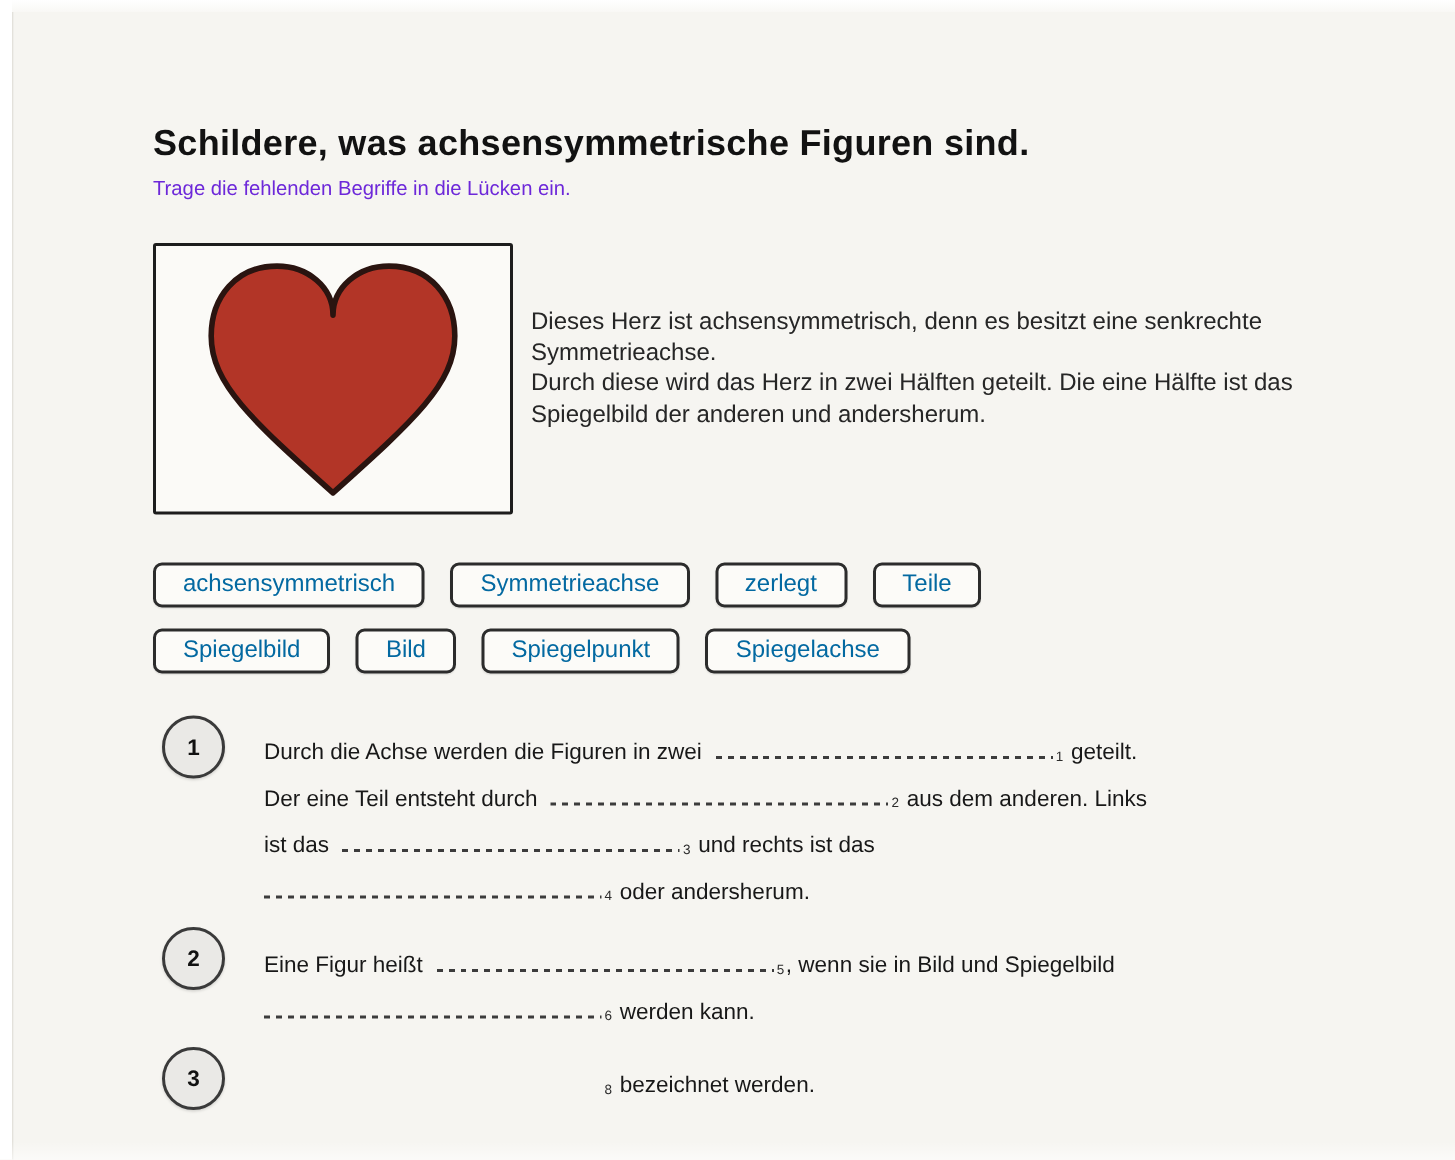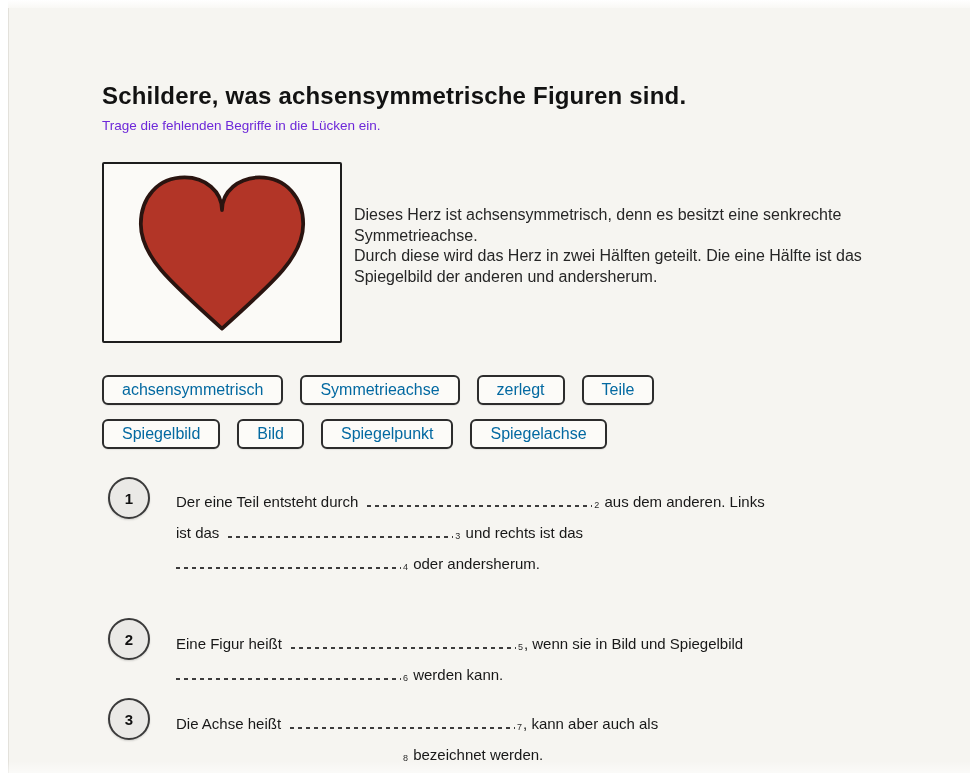--- a/index.html
+++ b/index.html
@@ -122,34 +122,34 @@
   <span class="chip">Spiegelbild</span>
   <span class="chip">Bild</span>
   <span class="chip">Spiegelpunkt</span>
   <span class="chip">Spiegelachse</span>
 </div>
 
 <div class="abs q-badge badge-1">
     <span>1</span>
   </div>
 <div class="abs q-block q-block-1">
+  <div class="q-line"><span class="q-pre">Durch die Achse werden die Figuren in zwei</span><span class="q-blank"></span><span class="q-sub">1</span><span class="q-post"> geteilt.</span></div>
   <div class="q-line"><span class="q-pre">Der eine Teil entsteht durch</span><span class="q-blank"></span><span class="q-sub">2</span><span class="q-post"> aus dem anderen. Links</span></div>
   <div class="q-line"><span class="q-pre">ist das</span><span class="q-blank"></span><span class="q-sub">3</span><span class="q-post"> und rechts ist das</span></div>
   <div class="q-line"><span class="q-pre"></span><span class="q-blank"></span><span class="q-sub">4</span><span class="q-post"> oder andersherum.</span></div>
 </div>
 
 <div class="abs q-badge badge-2">
     <span>2</span>
   </div>
 <div class="abs q-block q-block-2">
   <div class="q-line"><span class="q-pre">Eine Figur heißt</span><span class="q-blank"></span><span class="q-sub">5</span><span class="q-post">, wenn sie in Bild und Spiegelbild</span></div>
   <div class="q-line"><span class="q-pre"></span><span class="q-blank"></span><span class="q-sub">6</span><span class="q-post"> werden kann.</span></div>
 </div>
 
 <div class="abs q-badge badge-3">
     <span>3</span>
   </div>
 <div class="abs q-block q-block-3">
-  <div class="q-line"><span class="q-pre">Die Achse heißt</span><span class="q-blank"></span><span class="q-sub">7</span><span class="q-post">, kann aber auch als</span></div>
   <div class="q-line"><span class="q-pre"></span><span class="q-blank no-line"></span><span class="q-sub">8</span><span class="q-post"> bezeichnet werden.</span></div>
 </div>
 
 <div class="edge-bottom"></div>
 
 </body></html>

